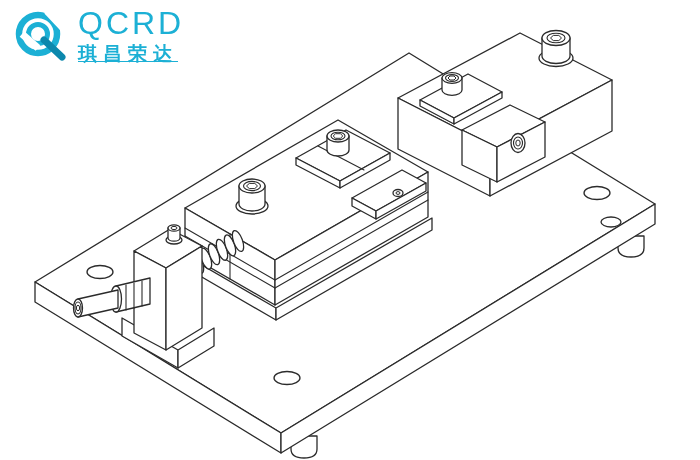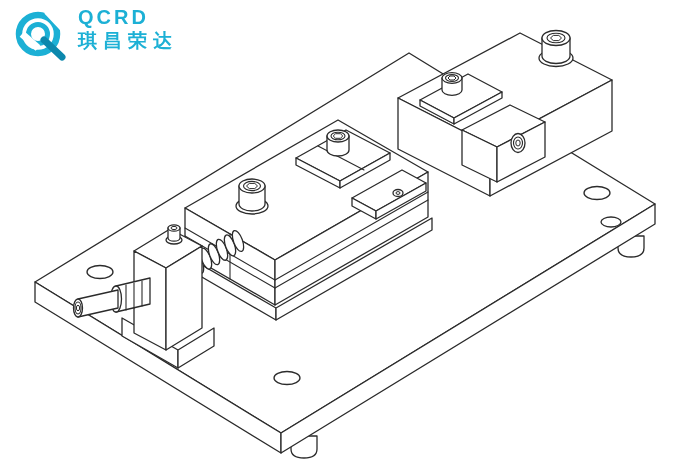--- a/index.html
+++ b/index.html
@@ -13,27 +13,28 @@
     background:#ffffff;
     font-family:"Liberation Sans", sans-serif;
   }
   .logo{
     position:absolute;top:5px;left:10px;z-index:2;
     display:flex;align-items:flex-start;gap:10px;
   }
   .logo-mark{color:var(--logo-color);}
   .logo-text-block{display:flex;flex-direction:column;line-height:1.05;padding-top:2px;}
   .logo-title{
-    font-size:20px;font-weight:bold;color:var(--logo-color);
+    font-size:32px;font-weight:normal;color:var(--logo-color);
     letter-spacing:3px;
   }
   .logo-sub{
     font-size:19px;font-weight:bold;color:var(--logo-color);
     letter-spacing:6px;margin-top:3px;
     font-family:"Liberation Sans","DejaVu Sans",sans-serif;
+    text-decoration:underline;
   }
   .drawing{position:absolute;top:0;left:0;z-index:1;}
   .ln{fill:#ffffff;stroke:var(--ink);stroke-width:1.3;stroke-linejoin:round;stroke-linecap:round;}
   .nf{fill:none;stroke:var(--ink);stroke-width:1.1;stroke-linejoin:round;stroke-linecap:round;}
   .hx{fill:none;stroke:var(--ink);stroke-width:1;}
 </style>
 </head>
 <body>
 
 <div class="logo">

